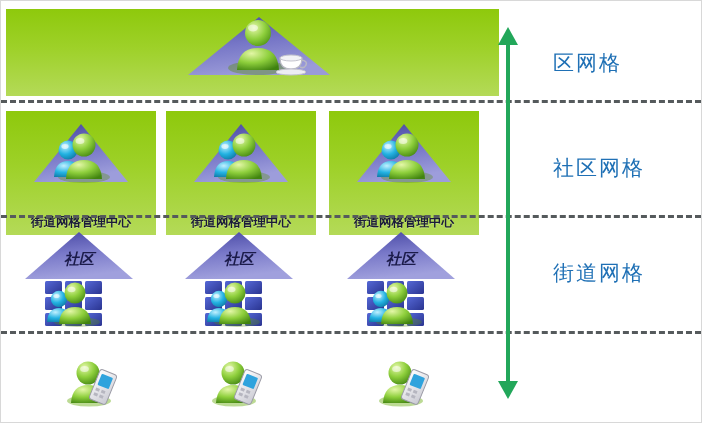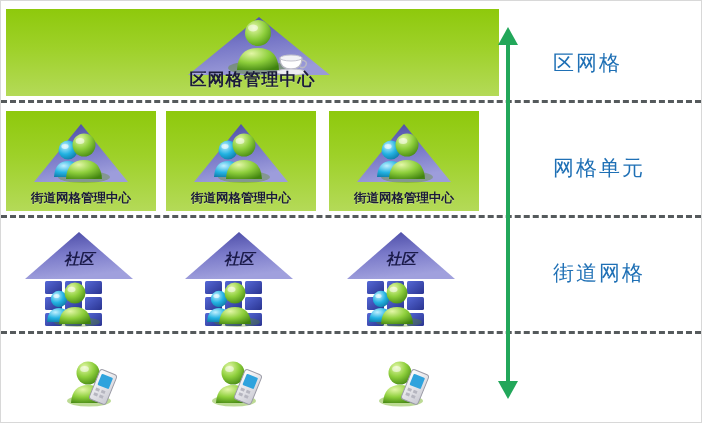--- a/index.html
+++ b/index.html
@@ -7,21 +7,21 @@
        font-family:"DejaVu Sans","Liberation Sans",sans-serif;}
 
   #canvas{position:relative;width:700px;height:421px;
           border:1px solid #d8d8d8;background:#fff;overflow:hidden;}
 
   
   .greenbox{position:absolute;
             background:linear-gradient(to bottom,#8ec90c 0%,#9ed129 45%,#b4da58 100%);
             box-sizing:border-box;}
   #district-box{left:5px;top:8px;width:493px;height:87px;}
-  .street-box{top:110px;width:150px;height:100px;}
+  .street-box{top:110px;width:150px;height:124px;}
   #street-box-0{left:5px;}
   #street-box-1{left:165px;}
   #street-box-2{left:328px;}
 
   
   .box-title{position:absolute;width:100%;text-align:center;
              color:#1b1b3a;font-weight:bold;letter-spacing:1px;
              text-shadow:0 1px 0 rgba(255,255,255,.25);}
   #district-title{bottom:5px;font-size:17px;}
   .street-title{bottom:4px;font-size:12.5px;letter-spacing:0px;}
@@ -93,21 +93,20 @@
         <ellipse cx="71" cy="53" rx="30" ry="7" fill="#5f8f22" opacity=".45"></ellipse>
         <path d="M50 55 q1,-22 21,-22 q20,0 21,22 z" fill="url(#bg1)"></path>
         <circle cx="71" cy="18" r="13" fill="url(#hg1)"></circle>
         <ellipse cx="66" cy="13" rx="5" ry="3.4" fill="#ffffff" opacity=".55"></ellipse>
         <path d="M93 43 q0,11 11,11 q11,0 11,-11 z" fill="#ffffff" stroke="#b9b9c4" stroke-width="1.2"></path>
         <path d="M114 45 q7,1 5,5 q-2,4 -6,2" fill="none" stroke="#b9b9c4" stroke-width="1.6"></path>
         <ellipse cx="104" cy="43" rx="11" ry="3" fill="#f2f2f6" stroke="#c4c4cd" stroke-width="1"></ellipse>
         <ellipse cx="104" cy="57" rx="15" ry="3" fill="#ededf3" stroke="#c4c4cd" stroke-width="1"></ellipse>
       </svg>
     </div>
-    <div class="box-title" id="district-title">区网格管理中心</div>
   </div>
 
   <div class="greenbox street-box" id="street-box-0">
     <div class="tri-icon street-icon">
       <svg class="tri-svg" viewBox="0 0 98 64">
         <defs>
           <linearGradient id="pg2" x1="0" y1="0" x2="0.3" y2="1">
             <stop offset="0" stop-color="#45459d"></stop>
               <stop offset="0.5" stop-color="#7272c5"></stop>
             <stop offset="1" stop-color="#9d9ddb"></stop>
@@ -332,16 +331,16 @@
 
   <div id="axis-arrow">
     <svg class="tri-svg" viewBox="0 0 30 372" preserveAspectRatio="none">
       <line x1="15" y1="14" x2="15" y2="358" stroke="#22a75a" stroke-width="4"></line>
       <polygon points="15,0 25,18 5,18" fill="#22a75a"></polygon>
       <polygon points="15,372 25,354 5,354" fill="#22a75a"></polygon>
     </svg>
   </div>
 
   <div class="level-label" id="level-label-0">区网格</div>
-  <div class="level-label" id="level-label-1">网格单元</div>
+  <div class="level-label" id="level-label-1">社区网格</div>
   <div class="level-label" id="level-label-2">街道网格</div>
 
 </div>
 
 </body></html>

